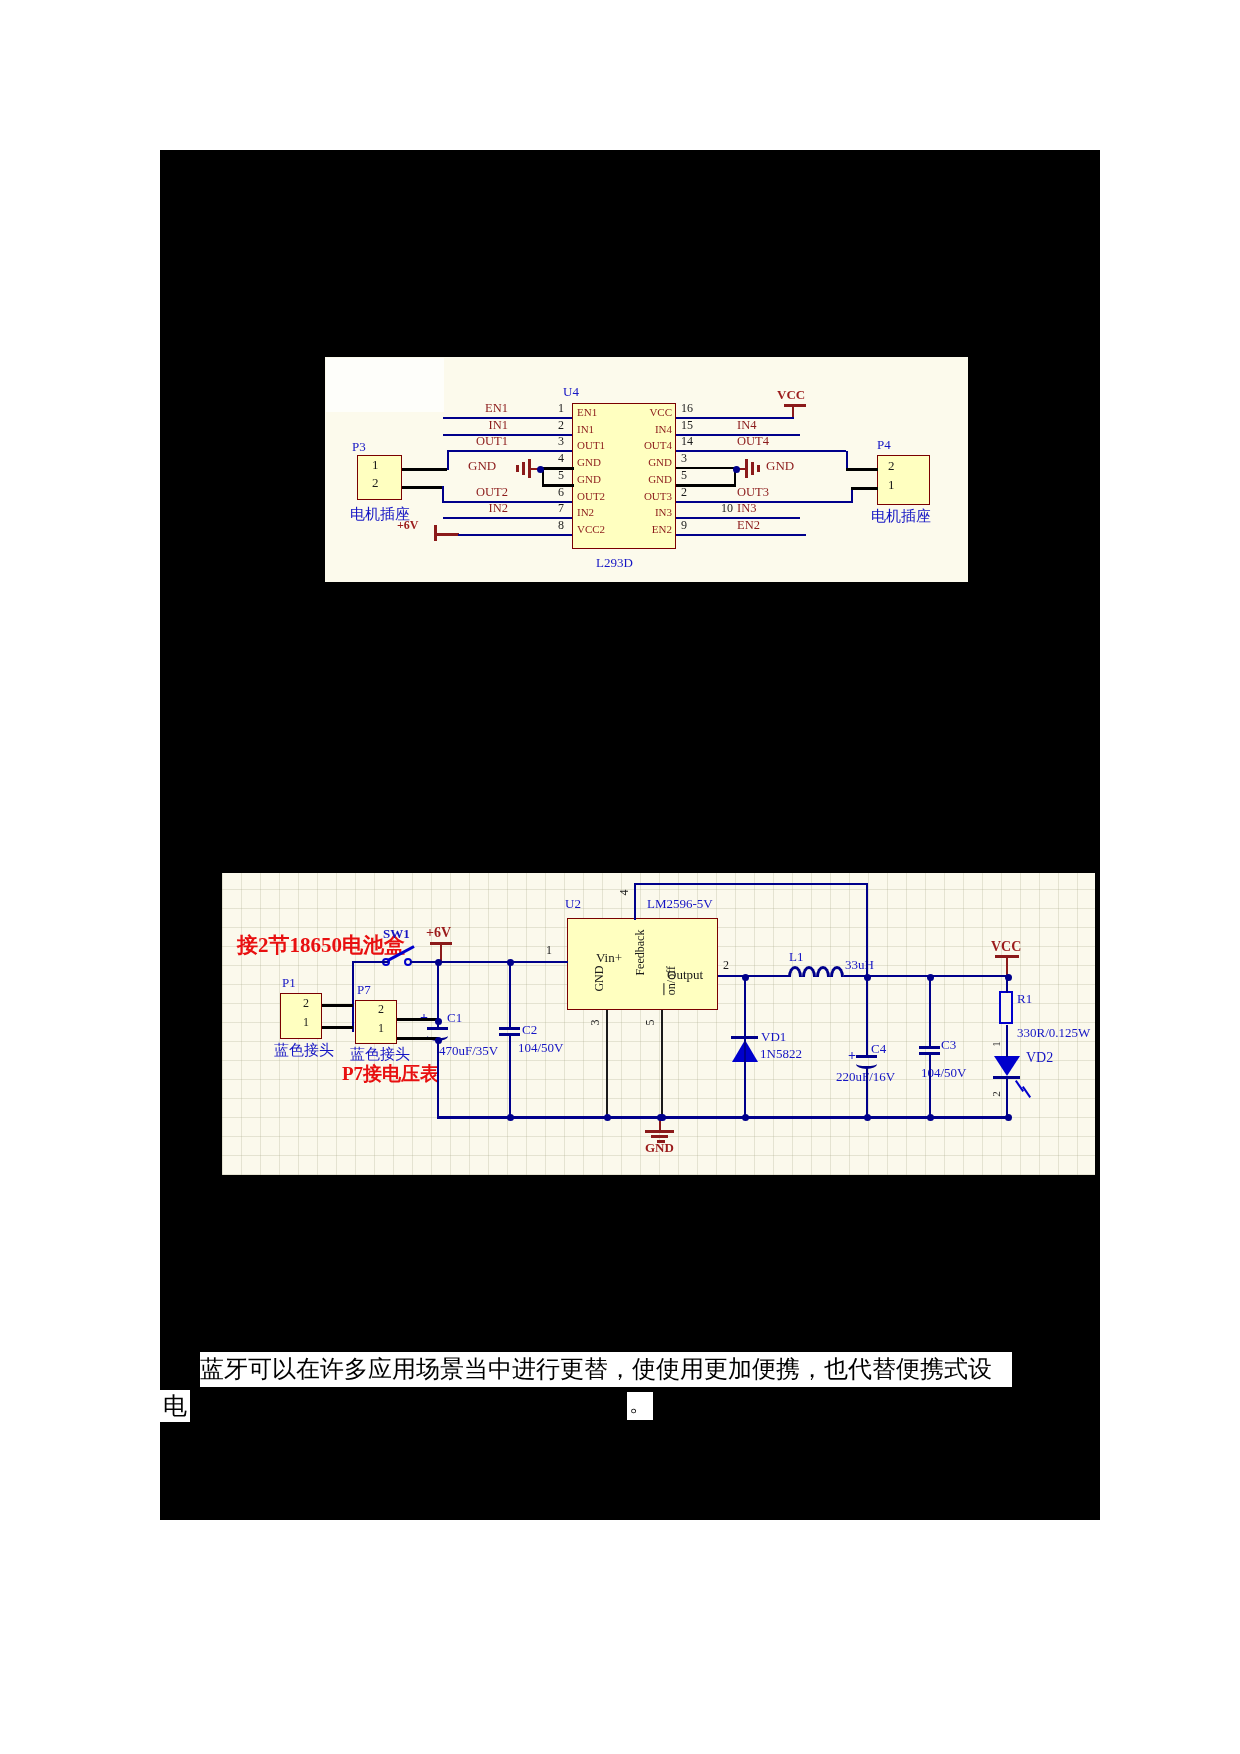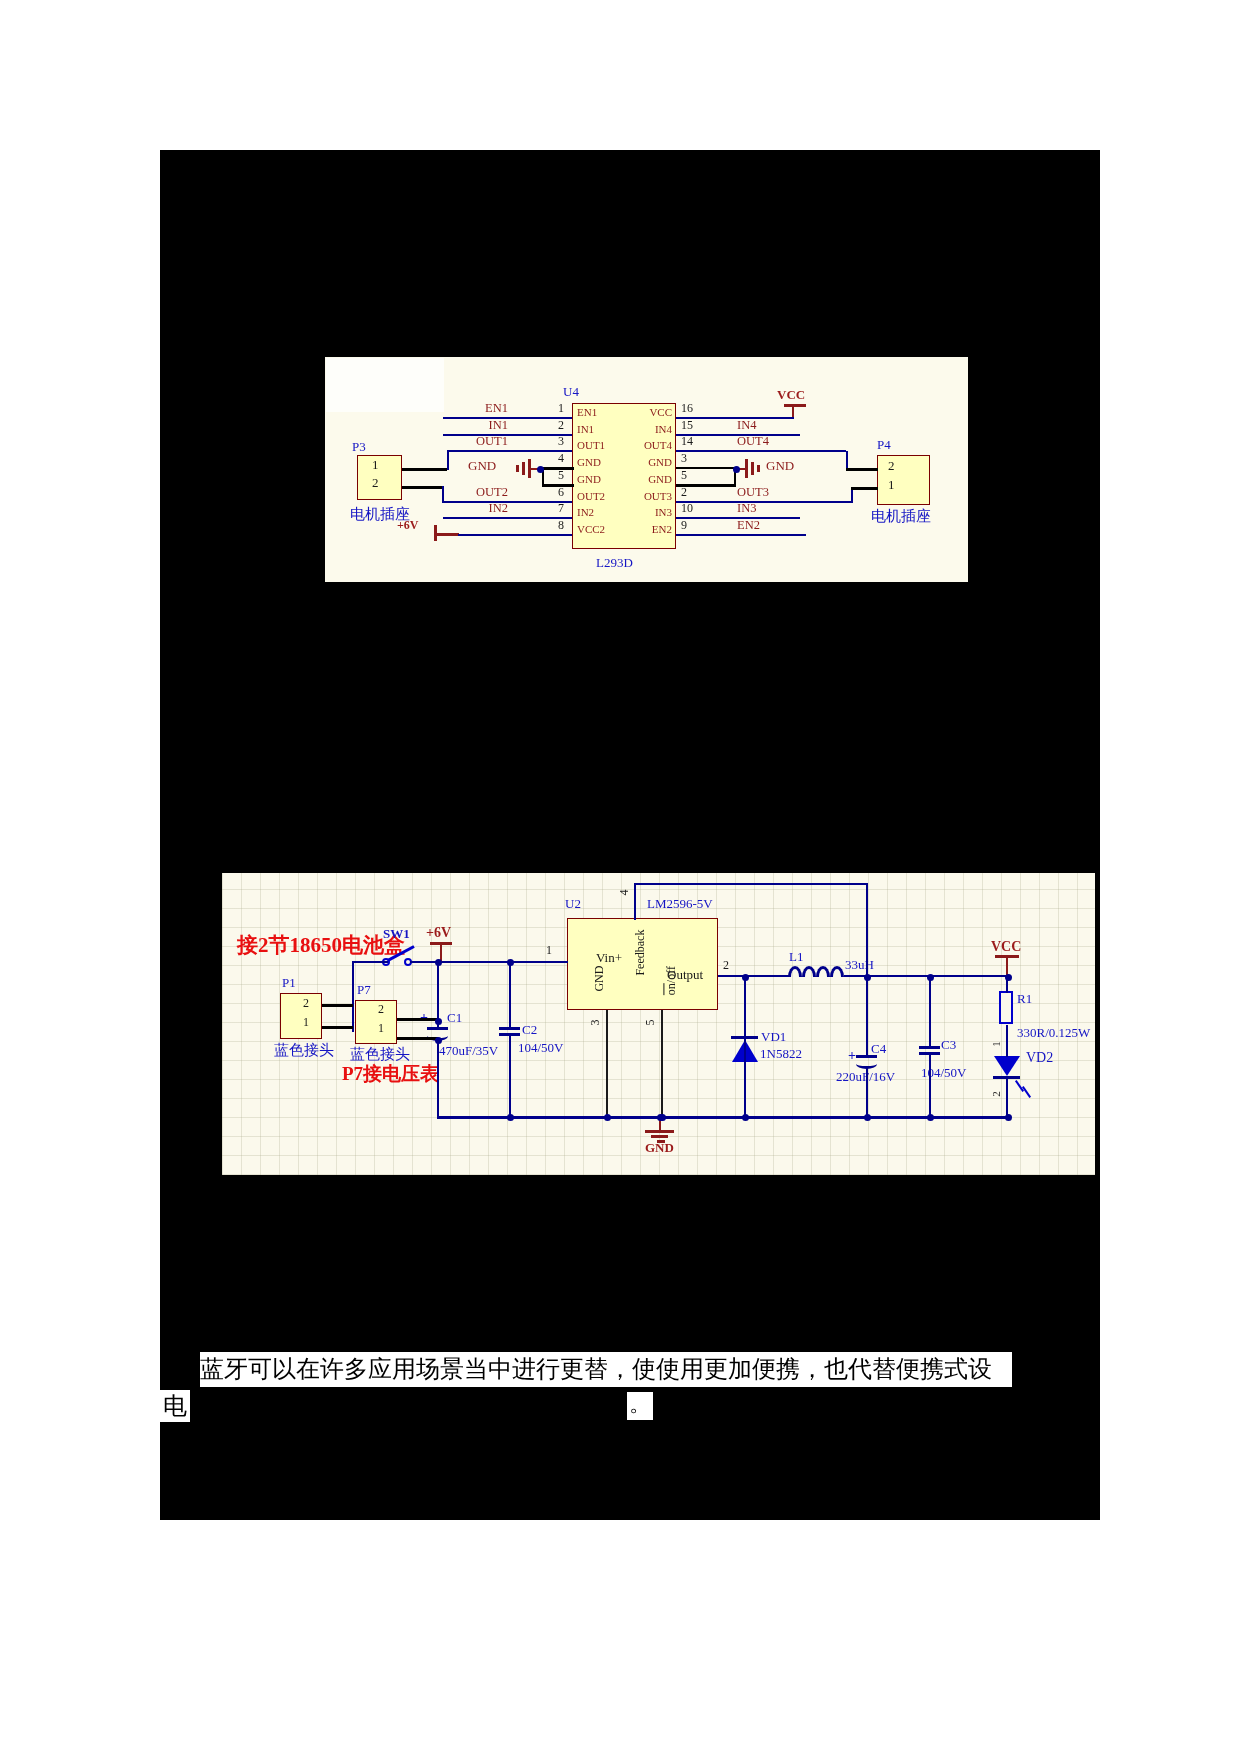--- a/index.html
+++ b/index.html
@@ -265,21 +265,21 @@
     <div class="abs" style="left:676px;top:501px;width:175px;height:2px;background:#00008B;"></div>
     <div class="lbl num" style="left:534px;top:486px;width:30px;text-align:right;font-size:12px;">6</div>
     <div class="lbl num" style="left:681px;top:486px;font-size:12px;">2</div>
     <div class="lbl maroon" style="left:577px;top:490px;font-size:11px;">OUT2</div>
     <div class="lbl maroon" style="left:622px;top:490px;width:50px;text-align:right;font-size:11px;">OUT3</div>
     <div class="lbl maroon" style="left:420px;top:486px;width:88px;text-align:right;font-size:12.5px;">OUT2</div>
     <div class="lbl maroon" style="left:737px;top:486px;font-size:12.5px;">OUT3</div>
     <div class="abs" style="left:443px;top:517px;width:129px;height:2px;background:#00008B;"></div>
     <div class="abs" style="left:676px;top:517px;width:124px;height:2px;background:#00008B;"></div>
     <div class="lbl num" style="left:534px;top:502px;width:30px;text-align:right;font-size:12px;">7</div>
-    <div class="lbl num" style="left:681px;top:502px;font-size:12px;">10</div>
+    <div class="lbl num" style="left:721px;top:502px;font-size:12px;">10</div>
     <div class="lbl maroon" style="left:577px;top:506px;font-size:11px;">IN2</div>
     <div class="lbl maroon" style="left:622px;top:506px;width:50px;text-align:right;font-size:11px;">IN3</div>
     <div class="lbl maroon" style="left:420px;top:502px;width:88px;text-align:right;font-size:12.5px;">IN2</div>
     <div class="lbl maroon" style="left:737px;top:502px;font-size:12.5px;">IN3</div>
     <div class="abs" style="left:458px;top:534px;width:114px;height:2px;background:#00008B;"></div>
     <div class="abs" style="left:676px;top:534px;width:130px;height:2px;background:#00008B;"></div>
     <div class="lbl num" style="left:534px;top:519px;width:30px;text-align:right;font-size:12px;">8</div>
     <div class="lbl num" style="left:681px;top:519px;font-size:12px;">9</div>
     <div class="lbl maroon" style="left:577px;top:523px;font-size:11px;">VCC2</div>
     <div class="lbl maroon" style="left:622px;top:523px;width:50px;text-align:right;font-size:11px;">EN2</div>

